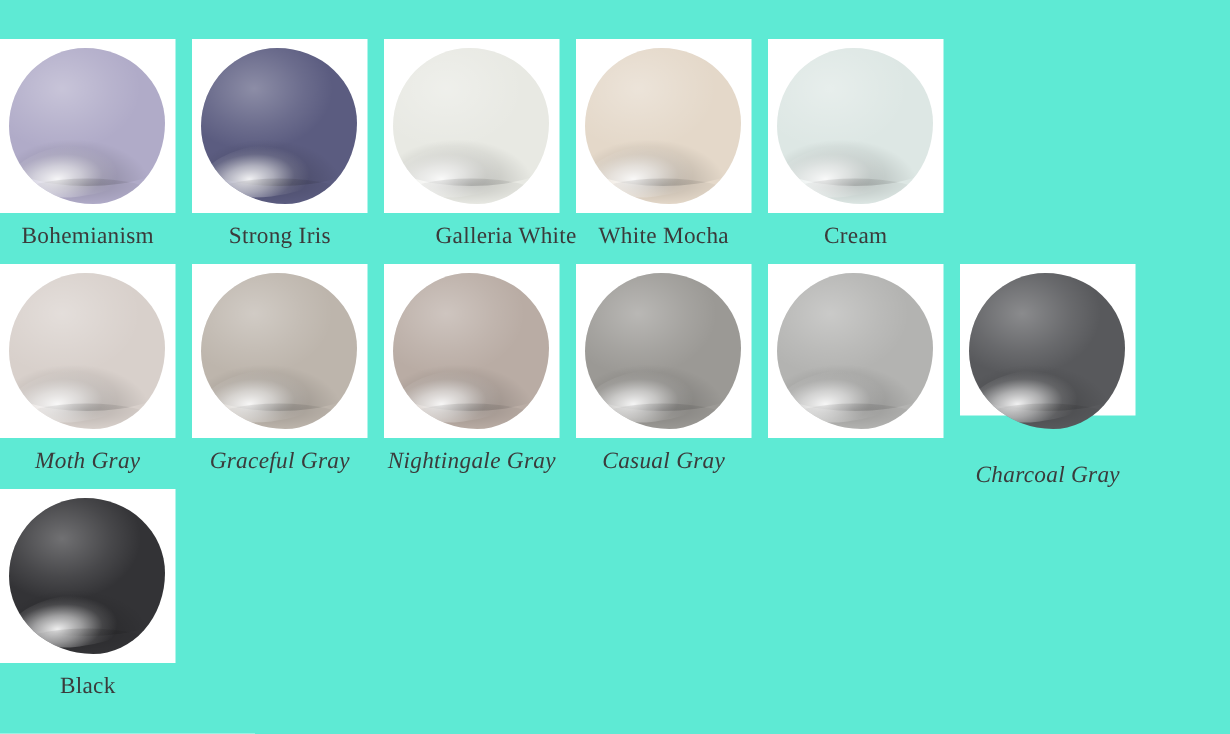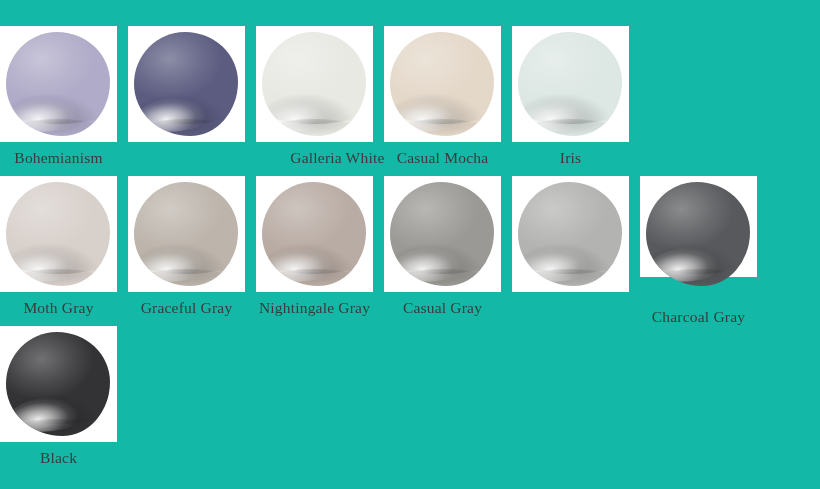--- a/index.html
+++ b/index.html
@@ -27,21 +27,21 @@
     position: absolute;
     left: 0;
     width: 820px;
     height: 150px;
     display: flex;
     flex-direction: row;
     align-items: flex-start;
   }
 
   #swatch-row-1 { top: 26px; }
-  #swatch-row-2 { top: 176px; }
+  #swatch-row-2 { top: 176px; font-style: italic; }
   #swatch-row-3 { top: 326px; }
 
   .swatch-card {
     position: relative;
     width: 117px;
     height: 150px;
     margin-right: 11px;
     display: flex;
     flex-direction: column;
     align-items: center;
@@ -142,21 +142,21 @@
     font-size: 15.5px;
     line-height: 18px;
     color: #3b3b3b;
     letter-spacing: 0.2px;
     white-space: nowrap;
   }
 </style>
 </head>
 <body>
 
-<div id="palette-board" style="background: #14b8a6;">
+<div id="palette-board" style="background: #5eead4;">
 
   <div class="swatch-row" id="swatch-row-1">
       <div class="swatch-card">
         <div class="swatch-tile" style="background: rgb(255, 255, 255);">
           <div class="paint-drop" style="background: rgb(176, 171, 200);">
             <div class="drop-sheen"></div>
             <div class="drop-shade"></div>
             <div class="drop-gloss"></div>
             <div class="drop-foot"></div>
           </div>
@@ -165,20 +165,21 @@
       </div>
       <div class="swatch-card">
         <div class="swatch-tile" style="background: rgb(255, 255, 255);">
           <div class="paint-drop" style="background: rgb(91, 92, 128);">
             <div class="drop-sheen"></div>
             <div class="drop-shade"></div>
             <div class="drop-gloss"></div>
             <div class="drop-foot"></div>
           </div>
         </div>
+        <div class="swatch-label" style="color: rgb(59, 59, 59);">Strong Iris</div>
       </div>
       <div class="swatch-card">
         <div class="swatch-tile" style="background: rgb(255, 255, 255);">
           <div class="paint-drop" style="background: rgb(232, 233, 227);">
             <div class="drop-sheen"></div>
             <div class="drop-shade"></div>
             <div class="drop-gloss"></div>
             <div class="drop-foot"></div>
           </div>
         </div>
@@ -186,32 +187,32 @@
       </div>
       <div class="swatch-card">
         <div class="swatch-tile" style="background: rgb(255, 255, 255);">
           <div class="paint-drop" style="background: rgb(228, 216, 201);">
             <div class="drop-sheen"></div>
             <div class="drop-shade"></div>
             <div class="drop-gloss"></div>
             <div class="drop-foot"></div>
           </div>
         </div>
-        <div class="swatch-label" style="color: rgb(59, 59, 59);">Casual Mocha</div>
+        <div class="swatch-label" style="color: rgb(59, 59, 59);">White Mocha</div>
       </div>
       <div class="swatch-card">
         <div class="swatch-tile" style="background: rgb(255, 255, 255);">
           <div class="paint-drop" style="background: rgb(221, 231, 228);">
             <div class="drop-sheen"></div>
             <div class="drop-shade"></div>
             <div class="drop-gloss"></div>
             <div class="drop-foot"></div>
           </div>
         </div>
-        <div class="swatch-label" style="color: rgb(59, 59, 59);">Iris</div>
+        <div class="swatch-label" style="color: rgb(59, 59, 59);">Cream</div>
       </div>
     </div>
   <div class="swatch-row" id="swatch-row-2">
       <div class="swatch-card">
         <div class="swatch-tile" style="background: rgb(255, 255, 255);">
           <div class="paint-drop" style="background: rgb(216, 208, 203);">
             <div class="drop-sheen"></div>
             <div class="drop-shade"></div>
             <div class="drop-gloss"></div>
             <div class="drop-foot"></div>

